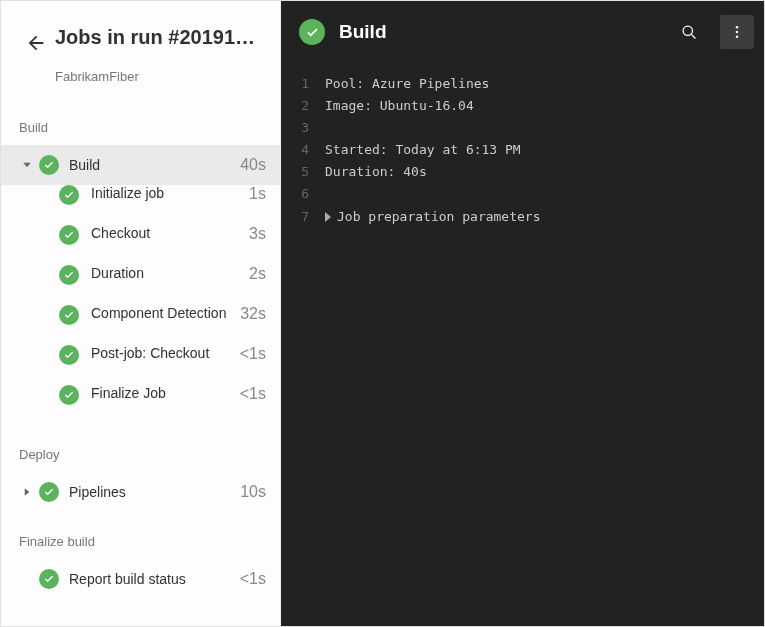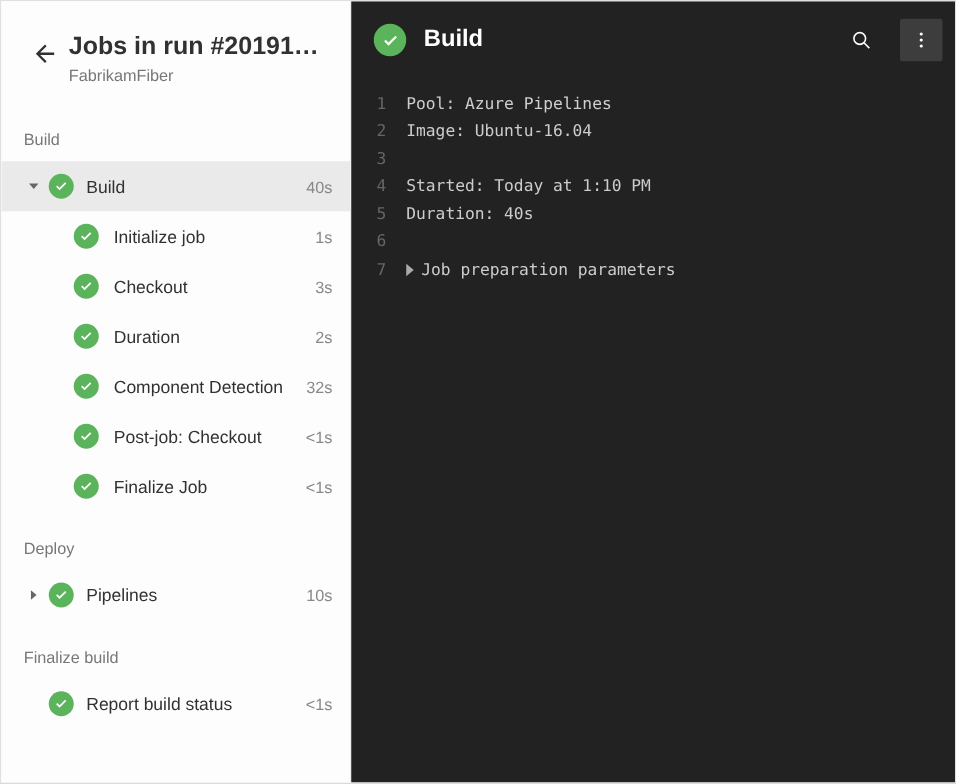--- a/index.html
+++ b/index.html
@@ -18,38 +18,38 @@
   }
   .back-arrow {
     width: 26px; height: 26px; display:flex; align-items:center;
     justify-content:center; cursor:pointer; flex-shrink:0; margin-top:4px;
   }
   .sb-titles { overflow:hidden; }
   .sb-title {
     font-size: 20px; font-weight:600; color:#323130;
     white-space:nowrap; overflow:hidden; text-overflow:ellipsis;
   }
-  .sb-subtitle { font-size:13px; color:#777; margin-top:4px; }
+  .sb-subtitle { font-size:13px; color:#777; margin-top:20px; }
 
   .stage-label {
     font-size:13px; color:#777; padding: 22px 0 10px 18px;
   }
 
   .job-row {
     display:flex; align-items:center; height:40px;
     padding: 0 14px 0 16px; cursor:pointer; font-size:14px; color:#323130;
   }
   .job-row.selected { background:#eaeaea; }
   .chev { width:20px; display:flex; align-items:center; justify-content:center; flex-shrink:0;}
   .status { width:20px; height:20px; margin:0 10px 0 2px; flex-shrink:0;}
   .job-name { flex:1; white-space:nowrap; overflow:hidden; text-overflow:ellipsis; }
-  .job-time { font-size:13px; color:#888; margin-left:8px;}
+  .job-time { font-size:16px; color:#888; margin-left:8px;}
 
   .step-row {
-    display:flex; align-items:center; height:40px;
+    display:flex; height:40px;
     padding: 0 14px 0 58px; cursor:pointer; font-size:14px; color:#323130;
   }
   .step-row .status { margin:0 12px 0 0;}
   .step-row .job-name { flex:1; white-space:nowrap; overflow:hidden; }
 
   
   .success {
     width:20px; height:20px; border-radius:50%; background:#5bb35b;
     display:flex; align-items:center; justify-content:center;
   }
@@ -256,21 +256,21 @@
       </div>
       <div class="log-line">
         <span class="lineno">2</span>
         <span class="linetxt">Image: Ubuntu-16.04</span>
       </div>
       <div class="log-line">
         <span class="lineno">3</span>
       </div>
       <div class="log-line">
         <span class="lineno">4</span>
-        <span class="linetxt">Started: Today at 1:10 PM</span>
+        <span class="linetxt">Started: Today at 6:13 PM</span>
       </div>
       <div class="log-line">
         <span class="lineno">5</span>
         <span class="linetxt">Duration: 40s</span>
       </div>
       <div class="log-line">
         <span class="lineno">6</span>
         <span class="linetxt"></span>
       </div>
       <div class="log-line">

